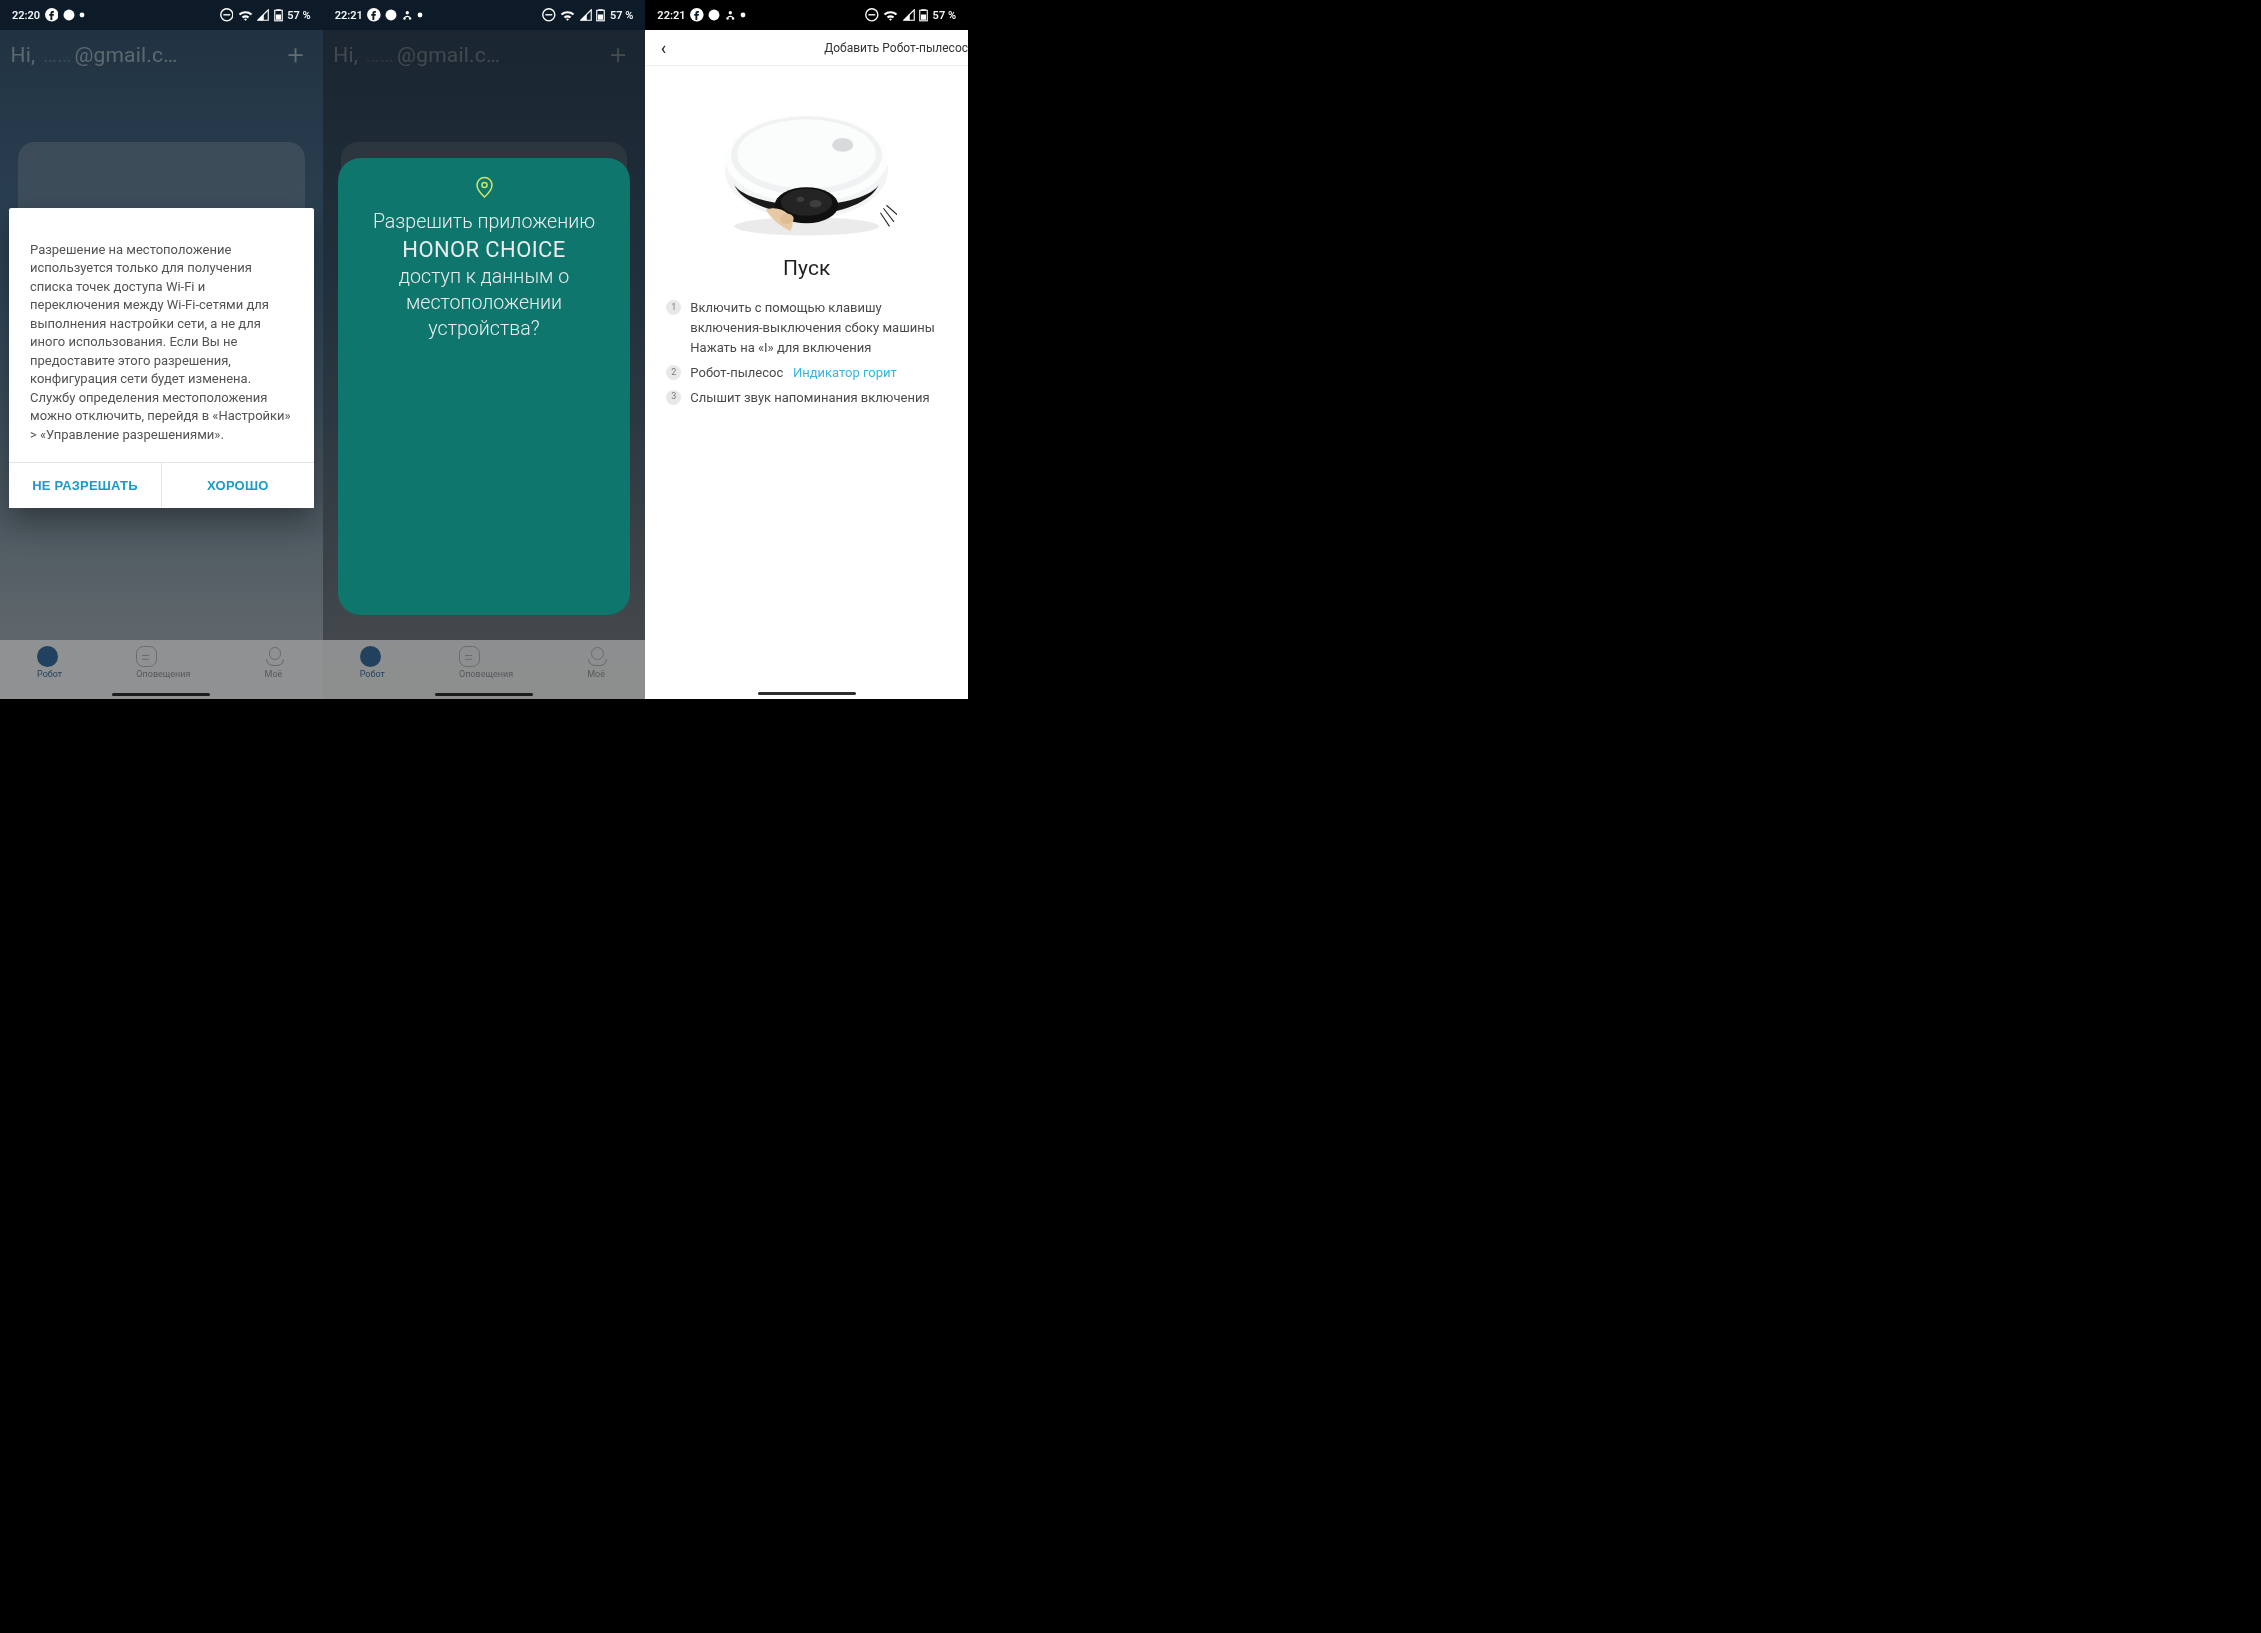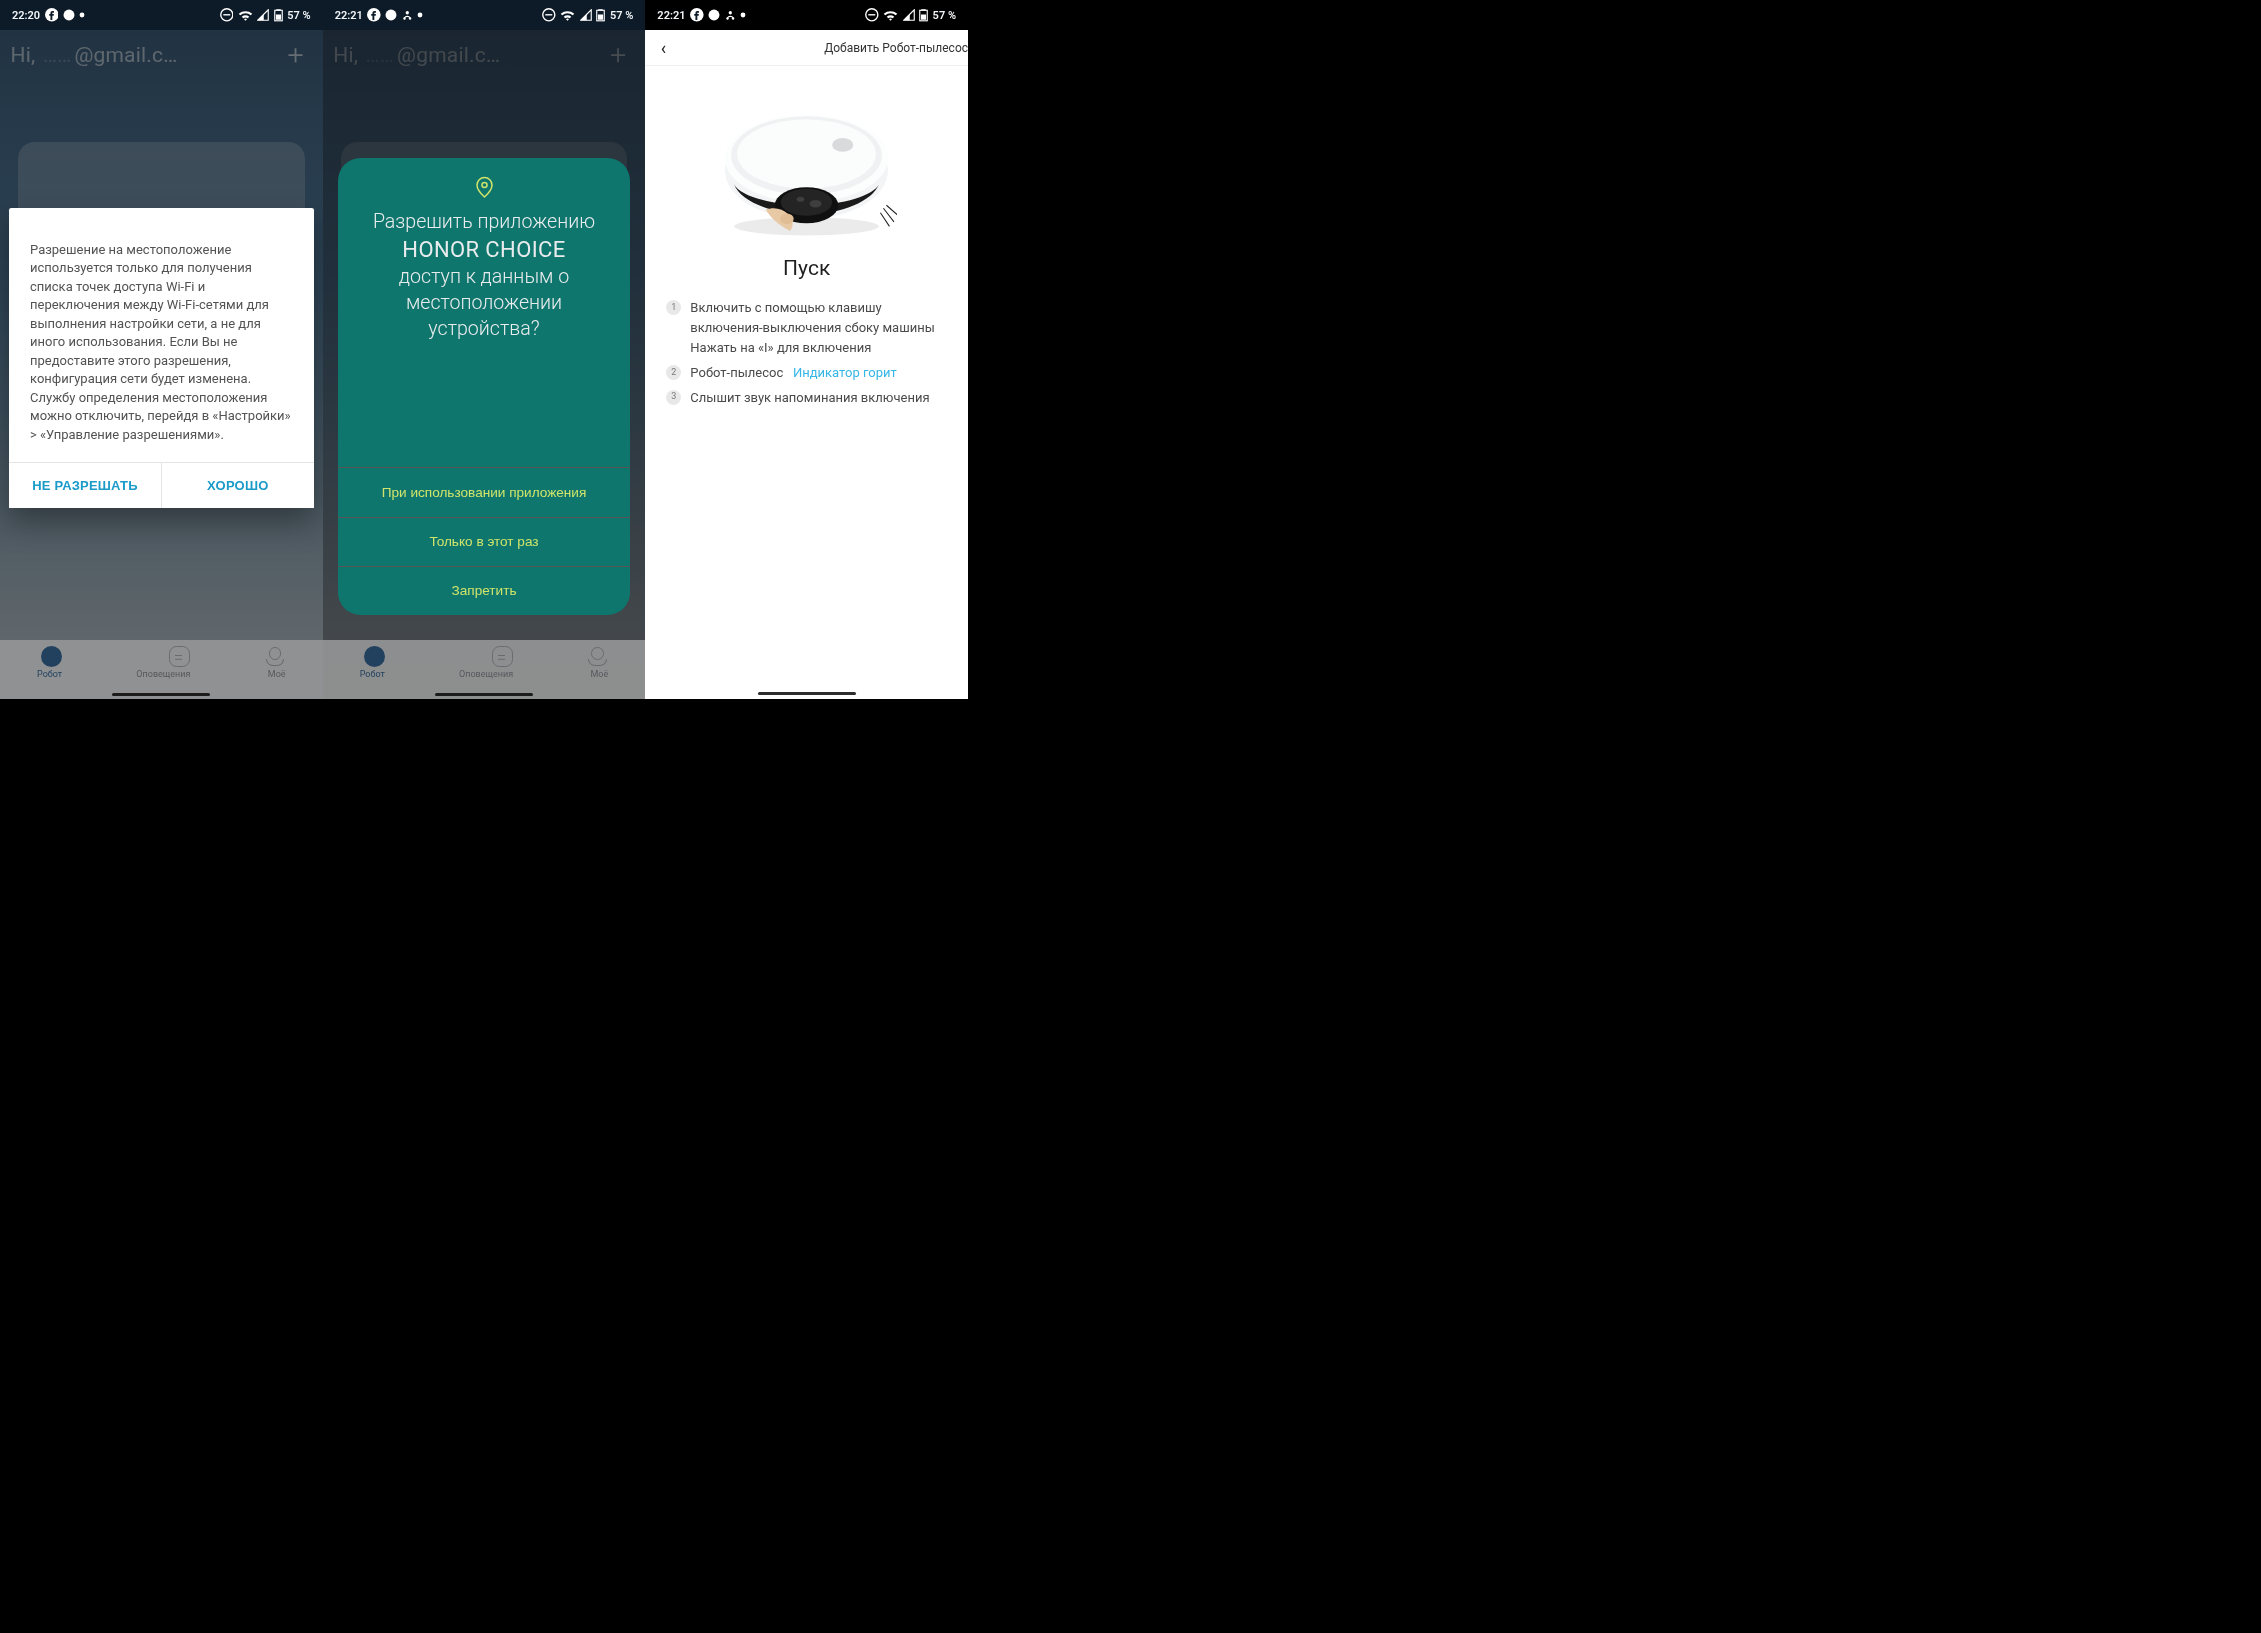--- a/index.html
+++ b/index.html
@@ -17,21 +17,21 @@
   .app-bg { position:absolute; inset:0; background:linear-gradient(#2e4e6a 0%, #3c6182 18%, #4b7598 40%, #6b8ea7 58%, #8ea4b4 72%, #b0bcc4 86%, #cfd2d5 100%); }
   .scrim { position:absolute; inset:0; background:rgba(20,25,30,.55); }
   .scrim.darker { background:rgba(15,18,22,.70); }
 
   .bg-header { position:absolute; top:41px; left:0; right:0; display:flex; align-items:center; padding:0 13.6px 0 10.6px; color:#b9c6d0; font-size:21px; font-weight:400; letter-spacing:0.2px; }
   .bg-header .add { margin-left:auto; font-size:27px; color:#c7d1d9; line-height:1; }
   .bg-card { position:absolute; top:142px; left:18px; right:18px; height:264px; background:rgba(190,198,204,.38); border-radius:16.6px; }
 
   .bottom-nav { position:absolute; left:0; right:0; bottom:0; height:59px; background:rgba(245,247,248,.92); display:flex; justify-content:space-around; align-items:flex-start; padding-top:6px; }
   .bottom-nav.dimmed { filter:brightness(.60) saturate(.8); }
-  .b-item { display:flex; flex-direction:column; align-items:flex-end; gap:2.3px; font-size:9px; color:#8f969c; }
+  .b-item { display:flex; flex-direction:column; align-items:flex-start; gap:2.3px; font-size:9px; color:#8f969c; }
   .b-item.active { color:#2e6fab; }
   .b-icon { width:21px; height:21px; border-radius:50%; background:#aeb4b9; display:flex; align-items:center; justify-content:center; }
   .b-item.active .b-icon { background:#2e6fab; }
   .b-icon.chat { border-radius:7.5px; background:transparent; border:1.9px solid #aeb4b9; position:relative; }
   .b-icon.chat::after { content:""; position:absolute; width:7.5px; height:1.9px; background:#aeb4b9; top:7.5px; left:4.5px; box-shadow:0 3.8px 0 #aeb4b9; }
   .b-icon.my { background:transparent; display:flex; flex-direction:column; align-items:center; }
   .b-icon.my::before { content:""; width:10.6px; height:10.6px; border:1.9px solid #aeb4b9; border-radius:50%; }
   .b-icon.my::after  { content:""; width:16.6px; height:5.3px; border:1.9px solid #aeb4b9; border-top:none; border-radius:0 0 9px 9px; margin-top:-0.8px; }
   .nav-pill { position:absolute; bottom:3px; left:50%; transform:translateX(-50%); width:98px; height:3px; border-radius:3px; background:#2e2e2e; }
 
@@ -274,25 +274,20 @@
   <div class="dlg2">
     <span class="dlg2-pin">
         <svg width="21" height="22.6" viewBox="0 0 28 30">
           <use href="#i-pin"></use>
         </svg>
       </span>
     <div class="dlg2-title">
       <span>Разрешить приложению</span><br>
       <span class="brand">HONOR CHOICE</span><br>
       <span>доступ к данным о местоположении устройства?</span>
-    </div>
-    <div class="dlg2-opts">
-      <button>При использовании приложения</button>
-      <button>Только в этот раз</button>
-      <button>Запретить</button>
     </div>
   </div>
 
   <div class="bottom-nav dimmed">
     <div class="b-item active">
       <span class="b-icon"></span>
       <span>Робот</span>
     </div>
     <div class="b-item">
       <span class="b-icon chat"></span>

